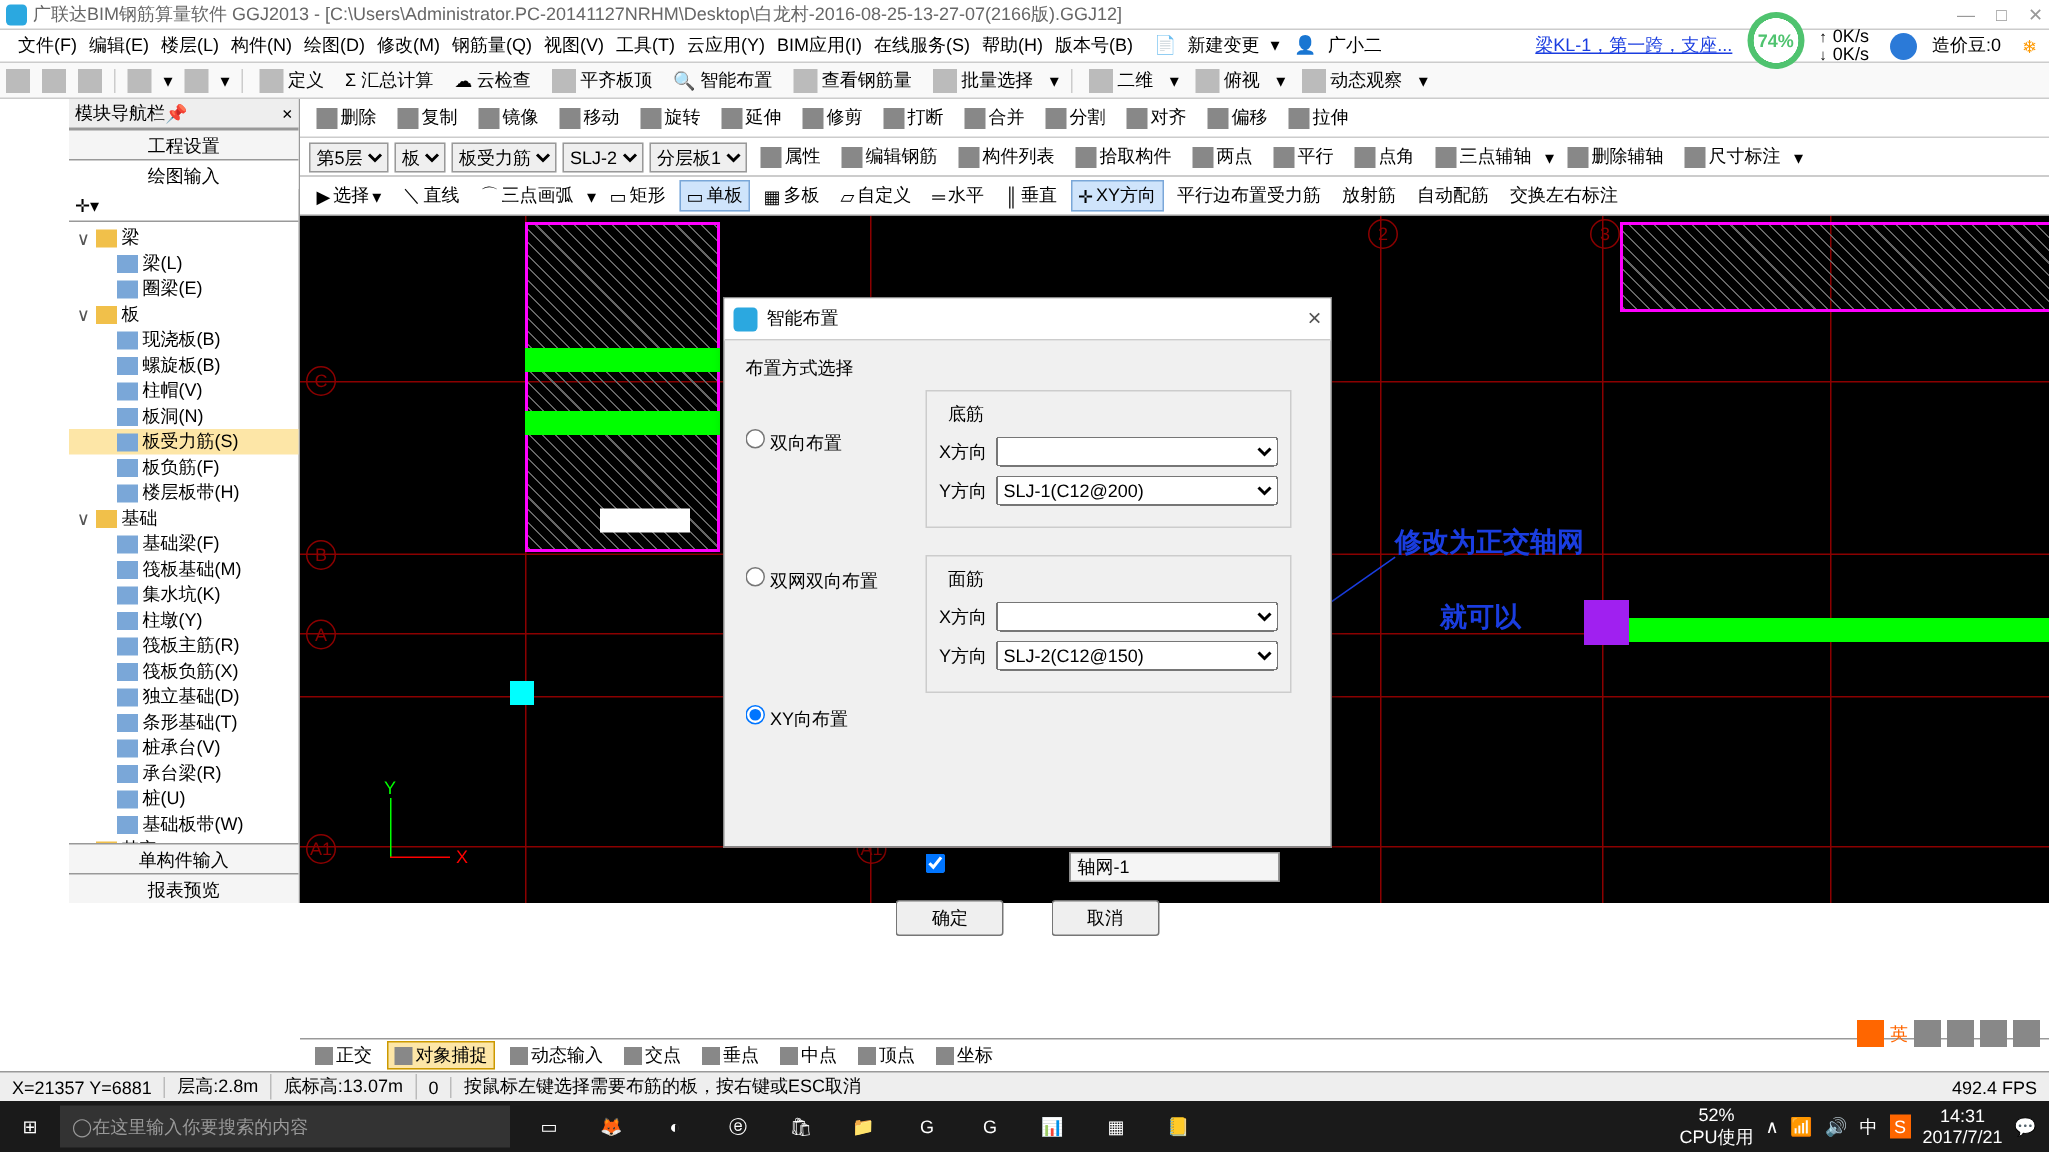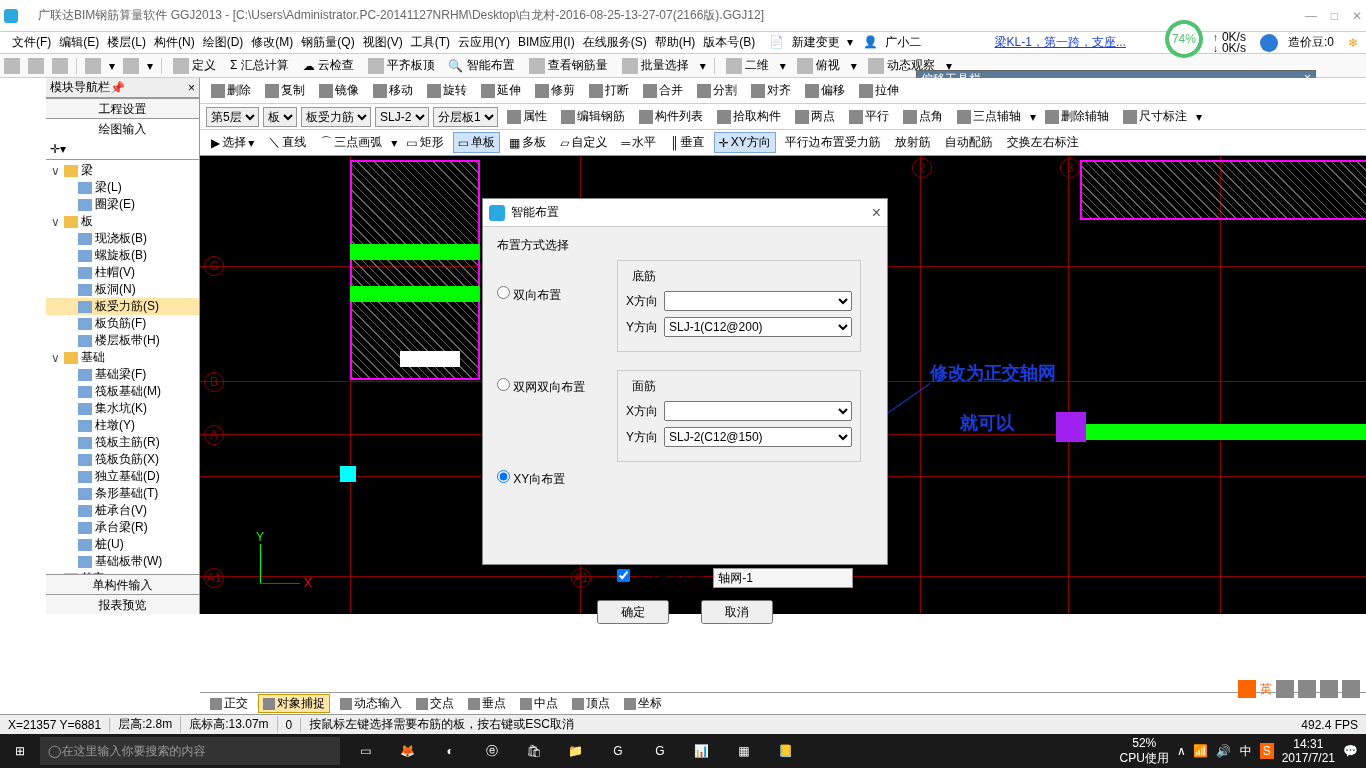--- a/index.html
+++ b/index.html
@@ -1,23 +1,23 @@
 <!DOCTYPE html>
 <html><head>
 <meta charset="utf-8">
 <style>
 * { margin:0; padding:0; box-sizing:border-box; font-family:"Microsoft YaHei","SimSun",sans-serif; font-size:12px; }
 body { width:1366px; height:768px; background:#fff; overflow:hidden; position:relative; }
-.titlebar { height:32px; background:#fff; border-bottom:1px solid #ccc; display:flex; align-items:center; padding:0 4px; color:#666;gap:16px; }
+.titlebar { height:20px; background:#fff; border-bottom:1px solid #ccc; display:flex; align-items:center; padding:0 4px; color:#666; }
 .titlebar .icon { width:14px; height:14px; background:#2ba8e0; border-radius:3px; margin-right:4px; }
 .win-ctrl { margin-left:auto; display:flex; gap:14px; color:#999; }
 .menubar { height:22px; display:flex; align-items:center; gap:2px; padding:0 4px; border-bottom:1px solid #ccc; }
 .menubar span { padding:0 4px; cursor:default; }
 .menubar .right { margin-left:auto; display:flex; align-items:center; gap:6px; }
-.gauge { width:38px; height:38px; border-radius:50%; background:radial-gradient(circle,#fff 55%,#4fc36f 56%); display:flex; align-items:center; justify-content:center; color:#4fc36f; font-weight:normal; position:relative; top:-4px;margin-left:29px; }
+.gauge { width:38px; height:38px; border-radius:50%; background:radial-gradient(circle,#fff 55%,#4fc36f 56%); display:flex; align-items:center; justify-content:center; color:#4fc36f; font-weight:bold; position:relative; top:-4px; }
 .toolbar { height:24px; display:flex; align-items:center; gap:8px; padding:0 4px; border-bottom:1px solid #ccc; background:#f9f9f9; }
 .toolbar .ico { width:16px; height:16px; background:#bbb; display:inline-block; }
 .toolbar .sep { width:1px; height:16px; background:#ccc; }
 .toolbar .btn { display:flex; align-items:center; gap:3px; padding:0 3px; }
 select.mini { height:20px; font-size:12px; border:1px solid #999; }
 input.mini { height:18px; width:46px; text-align:right; border:1px solid #999; }
 .tbtn { display:flex; align-items:center; gap:2px; padding:1px 4px; border:1px solid transparent; }
 .tbtn.active { border:1px solid #7aa7d8; background:#cfe4fb; }
 .tbtn .ti { width:14px; height:14px; background:#888; }
 .main { display:flex; height:536px; }

